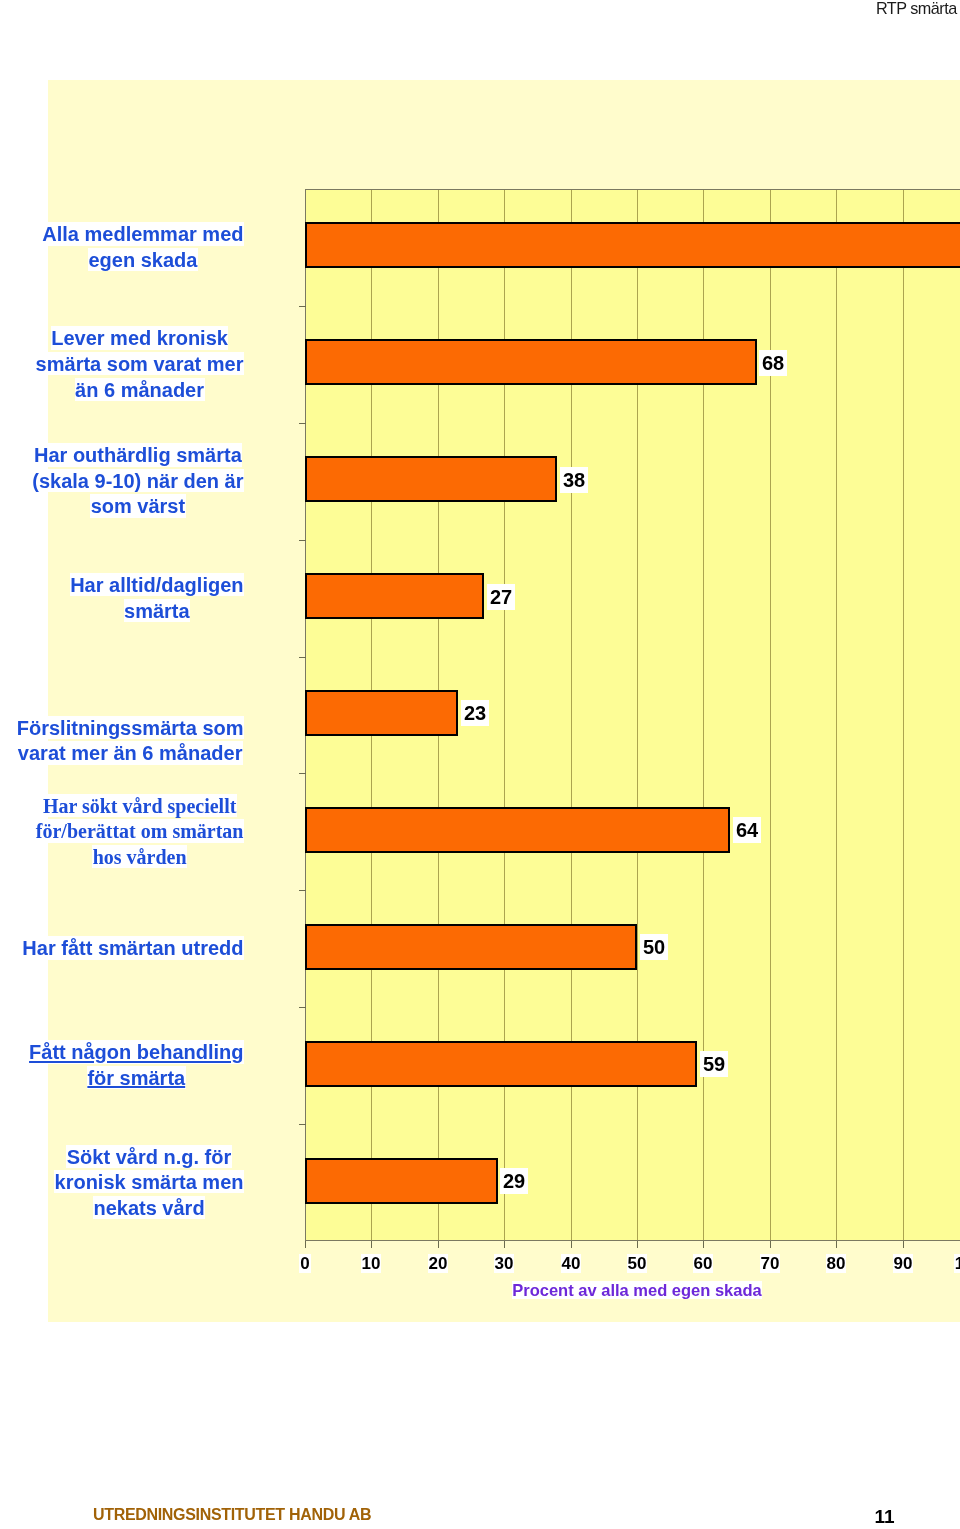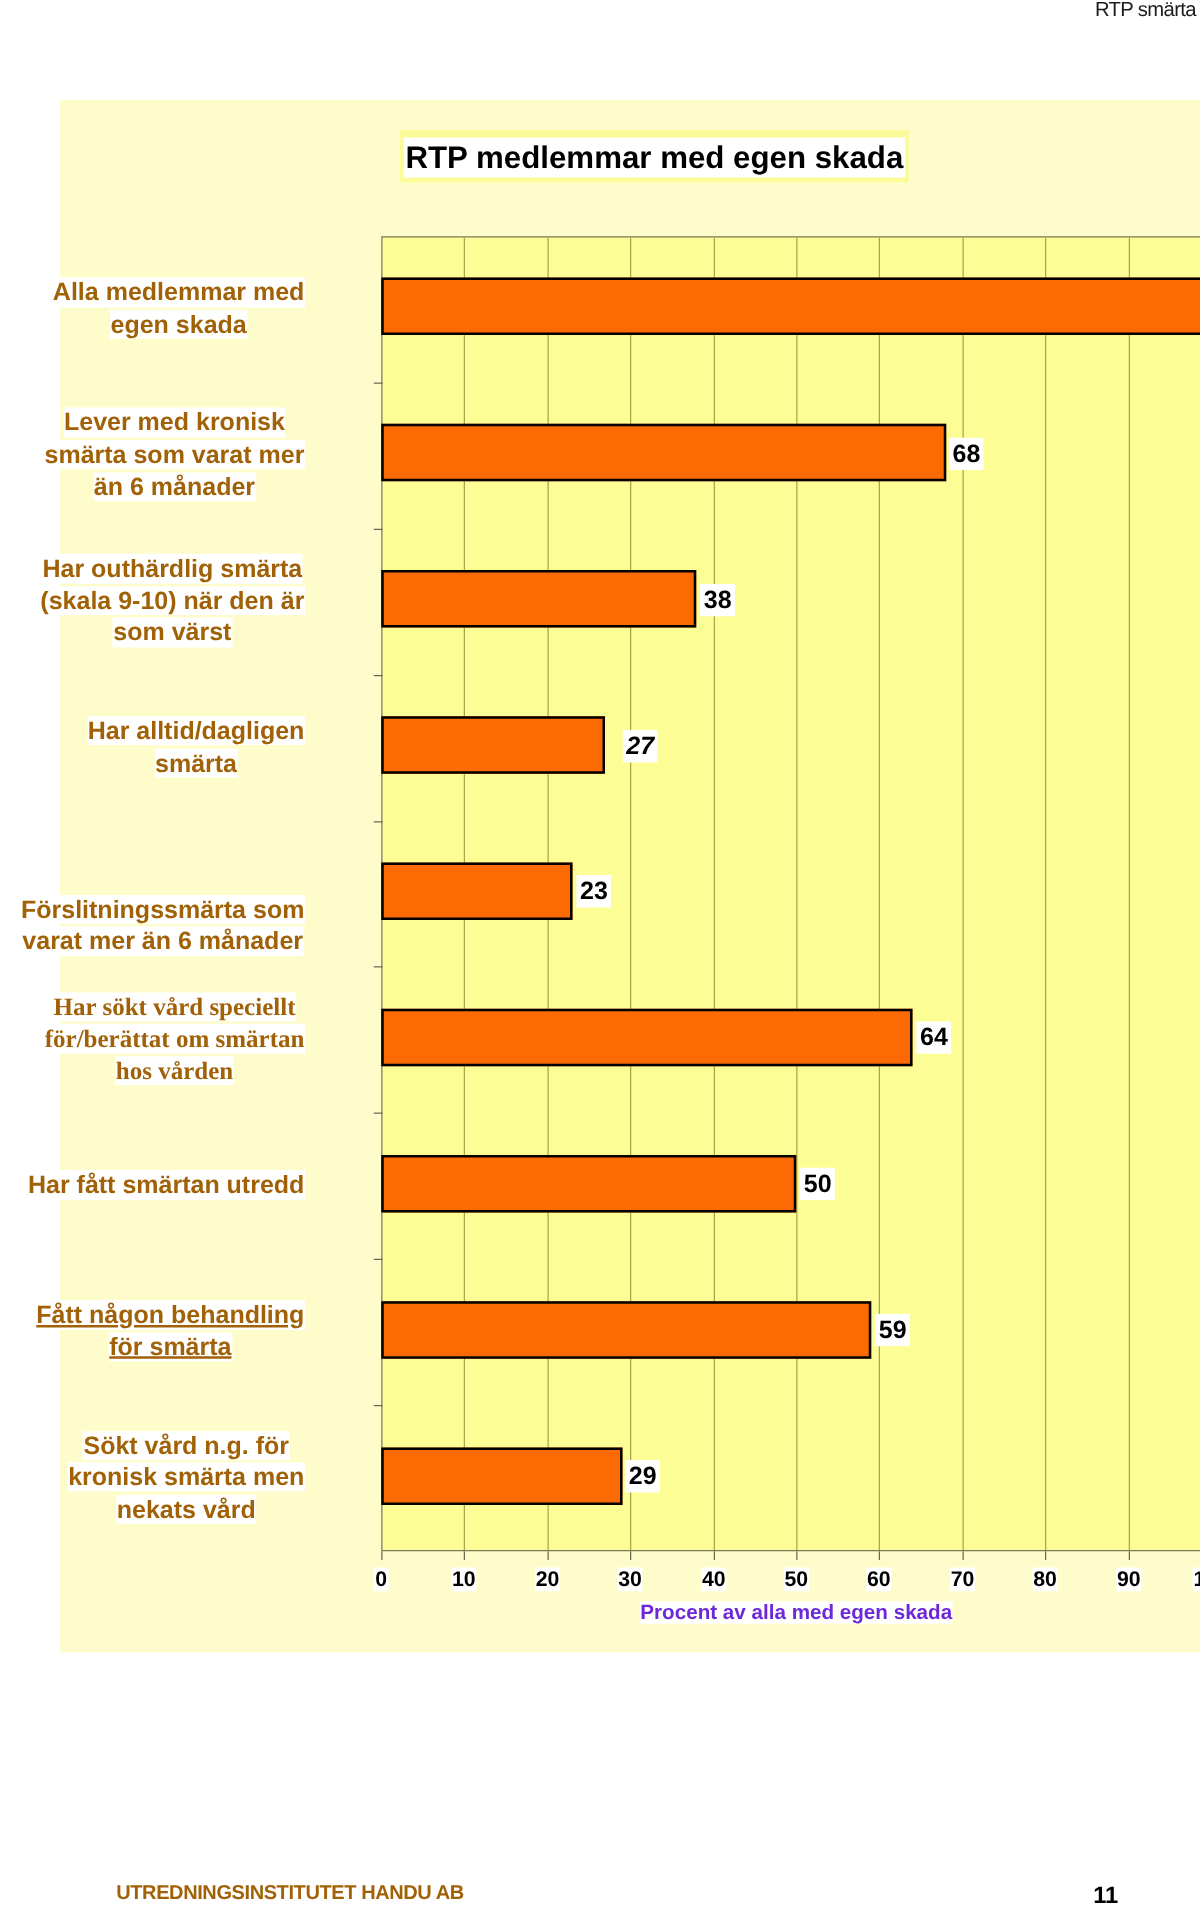--- a/index.html
+++ b/index.html
@@ -7,40 +7,37 @@
   #page{position:absolute;inset:0;will-change:transform;margin-left:48px;}
   .hdr{position:absolute;top:-1.2px;right:3.2px;font-size:16.2px;letter-spacing:-0.03em;color:#1b1b1b;}
   .yellowpanel{position:absolute;left:0;top:80px;width:951px;height:1242px;background:#fffccc;}
   .title{position:absolute;left:272px;top:104px;width:407px;height:42px;background:#fbfb9a;box-sizing:border-box;padding:6px 3px 4px 3px;}
   .title-inner{background:#ffffff;height:100%;font-size:25px;font-weight:bold;color:#000;display:flex;align-items:center;justify-content:center;letter-spacing:0px;white-space:nowrap;}
   .plot{position:absolute;left:257px;top:189px;width:664px;height:1052px;background:#fdfd96;border:1px solid #8a8a78;box-sizing:border-box;}
   .gl{position:absolute;top:0;bottom:0;width:1px;background:#aca44f;}
   .bar{position:absolute;border:2px solid #000;box-sizing:border-box;}
   .vlabel{position:absolute;will-change:transform;font-size:20px;font-weight:bold;color:#000;white-space:nowrap;line-height:27px;}
   .vlabel span{background:#fff;padding:2.3px 3px;}
-  .clabel{position:absolute;right:716px;font-size:20px;font-weight:bold;color:#a16207;text-align:center;line-height:25.6px;white-space:nowrap;}
+  .clabel{position:absolute;right:716px;font-size:20px;font-weight:bold;color:#1d4ed8;text-align:center;line-height:25.6px;white-space:nowrap;}
   .clabel span{background:#fff;padding:1.3px 0.5px 0 0.5px;}
   .ytick{position:absolute;left:251px;width:7px;height:1px;background:#6b6b4e;}
   .xtick{position:absolute;top:1241px;width:1px;height:7px;background:#6b6b4e;}
   .tick{position:absolute;top:1254px;font-size:17px;font-weight:bold;color:#000;text-align:center;width:60px;}
   .tick span{background:#fff;padding:0 1px;}
   .xtitle{position:absolute;left:257px;top:1281px;width:664px;font-size:16.5px;font-weight:bold;color:#6d28d9;text-align:center;}
   .xtitle span{background:#fff;}
   .foot-l{position:absolute;will-change:transform;left:44.5px;top:1506px;font-size:16px;font-weight:bold;color:#106219;letter-spacing:-0.02em;}
   .foot-r{position:absolute;left:826.5px;top:1505.5px;font-size:19px;font-weight:bold;color:#000;}
 </style>
 </head>
 <body>
 
 <div id="page">
   <div class="hdr">RTP smärta</div>
   <div class="yellowpanel" style="background: rgb(255, 252, 204);"></div>
-  <div class="title" style="background: rgb(251, 251, 154);">
-      <div class="title-inner">RTP medlemmar med egen skada</div>
-    </div>
   <div class="plot" id="plot" style="background: rgb(253, 253, 150); border-color: rgb(123, 121, 96);">
       <div class="gl" style="background: rgb(172, 164, 79); left: 65px;"></div>
       <div class="gl" style="background: rgb(172, 164, 79); left: 132px;"></div>
       <div class="gl" style="background: rgb(172, 164, 79); left: 198px;"></div>
       <div class="gl" style="background: rgb(172, 164, 79); left: 265px;"></div>
       <div class="gl" style="background: rgb(172, 164, 79); left: 331px;"></div>
       <div class="gl" style="background: rgb(172, 164, 79); left: 397px;"></div>
       <div class="gl" style="background: rgb(172, 164, 79); left: 464px;"></div>
       <div class="gl" style="background: rgb(172, 164, 79); left: 530px;"></div>
       <div class="gl" style="background: rgb(172, 164, 79); left: 597px;"></div>
@@ -49,21 +46,21 @@
       <div class="bar" style="left: 257px; top: 222.444px; width: 664px; height: 46px; background: rgb(252, 106, 3); border-color: rgb(0, 0, 0);"></div>
       <div class="vlabel" style="left: 912.628px; top: 232.844px;"><span>100</span></div>
       <div class="clabel" style="top: 222.544px;"><span>Alla medlemmar med</span><br><span>egen skada</span></div>
       <div class="bar" style="left: 257px; top: 339.333px; width: 451.52px; height: 46px; background: rgb(252, 106, 3); border-color: rgb(0, 0, 0);"></div>
       <div class="vlabel" style="left: 711.32px; top: 349.733px;"><span>68</span></div>
       <div class="clabel" style="top: 326.633px;"><span>Lever med kronisk</span><br><span>smärta som varat mer</span><br><span>än 6 månader</span></div>
       <div class="bar" style="left: 257px; top: 456.222px; width: 252.32px; height: 46px; background: rgb(252, 106, 3); border-color: rgb(0, 0, 0);"></div>
       <div class="vlabel" style="left: 512.12px; top: 466.622px;"><span>38</span></div>
       <div class="clabel" style="top: 443.522px;"><span>Har outhärdlig smärta</span><br><span>(skala 9-10) när den är</span><br><span>som värst</span></div>
       <div class="bar" style="left: 257px; top: 573.111px; width: 179.28px; height: 46px; background: rgb(252, 106, 3); border-color: rgb(0, 0, 0);"></div>
-      <div class="vlabel" style="left: 450px; top: 583.511px; font-style: italic;"><span>27</span></div>
+      <div class="vlabel" style="left: 439px; top: 583.511px;"><span>27</span></div>
       <div class="clabel" style="top: 573.211px;"><span>Har alltid/dagligen</span><br><span>smärta</span></div>
       <div class="bar" style="left: 257px; top: 690px; width: 152.72px; height: 46px; background: rgb(252, 106, 3); border-color: rgb(0, 0, 0);"></div>
       <div class="vlabel" style="left: 412.52px; top: 700.4px;"><span>23</span></div>
       <div class="clabel" style="top: 716px;"><span>Förslitningssmärta som</span><br><span>varat mer än 6 månader</span></div>
       <div class="bar" style="left: 257px; top: 806.889px; width: 424.96px; height: 46px; background: rgb(252, 106, 3); border-color: rgb(0, 0, 0);"></div>
       <div class="vlabel" style="left: 684.76px; top: 817.289px;"><span>64</span></div>
       <div class="clabel" style="top: 794.189px; font-family: Liberation Serif, serif;"><span>Har sökt vård speciellt</span><br><span>för/berättat om smärtan</span><br><span>hos vården</span></div>
       <div class="bar" style="left: 257px; top: 923.778px; width: 332px; height: 46px; background: rgb(252, 106, 3); border-color: rgb(0, 0, 0);"></div>
       <div class="vlabel" style="left: 591.8px; top: 934.178px;"><span>50</span></div>
       <div class="clabel" style="top: 936.678px;"><span>Har fått smärtan utredd</span></div>

